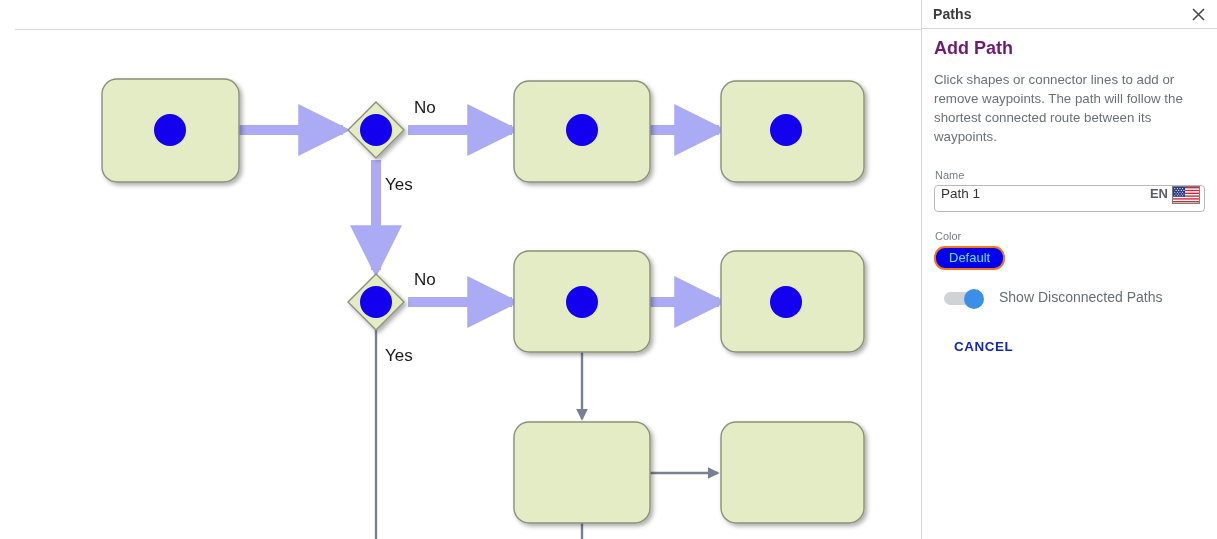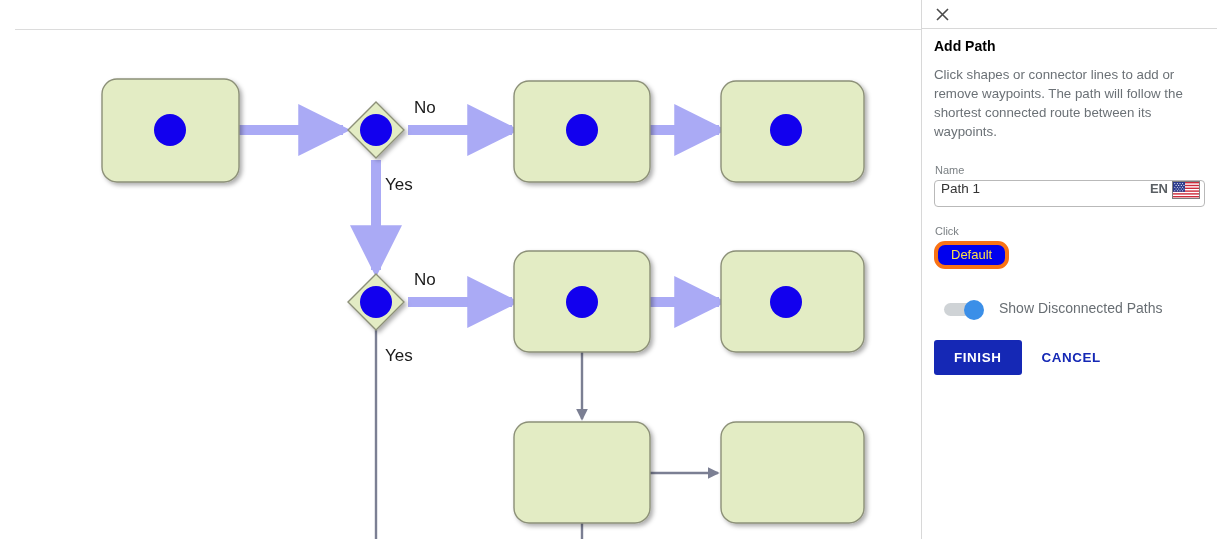--- a/index.html
+++ b/index.html
@@ -61,21 +61,21 @@
   }
   #panel-close {
     width: 18px; height: 18px;
     display: flex; align-items: center; justify-content: center;
     color: #4a4a4a; font-size: 17px; line-height: 1;
     cursor: pointer; font-family: "DejaVu Sans", sans-serif;
   }
   #panel-body { padding: 9px 12px 0 12px; }
 
   .section-title {
-    font-size: 14px; font-weight: bold; color: #000000;
+    font-size: 18px; font-weight: bold; color: #701a75;
     margin: 0 0 12px 0;
   }
   .help-text {
     font-size: 13.3px; color: #6b7176; line-height: 1.42;
     margin: 2px 0 22px 0;
     max-width: 272px;
   }
   .field-label {
     font-size: 11px; color: #7b8084;
     margin: 0 0 4px 1px;
@@ -103,26 +103,26 @@
   .flag {
     width: 28px; height: 18px;
     position: relative; overflow: hidden;
     border: 1px solid #7d7d7d;
     display: inline-block; vertical-align: middle;
   }
 
   .color-chip {
     display: inline-block;
     background: #0000ee;
-    color: #fde047;
+    color: #5eead4;
     font-size: 13px;
     padding: 2px 13px 3px 13px;
     border-radius: 11px;
-    border: 4px solid #f97316;
-    margin-bottom: 31px;
+    border: 2px solid #f97316;
+    margin-bottom: 19px;
     cursor: pointer;
   }
 
   .toggle-row {
     display: flex; 
     margin: 0 0 22px 10px;
   }
   .toggle {
     position: relative;
     width: 42px; height: 18px;
@@ -241,20 +241,21 @@
     </svg>
 
     <div id="canvas-scrollbar">
       <div id="canvas-scroll-thumb"></div>
     </div>
   </div>
 
   <div id="panel">
 
     <div id="panel-header">
+      <span id="panel-title">Paths</span>
       <span id="panel-close">
         <svg width="13" height="13" viewBox="0 0 13 13" aria-hidden="true">
           <path d="M1 1 L12 12 M12 1 L1 12" stroke="#4a4a4a" stroke-width="1.6" fill="none"></path>
         </svg>
       </span>
     </div>
 
     <div id="panel-body">
 
       <div class="section-title">Add Path</div>
@@ -297,31 +298,30 @@
                 <circle cx="10.9" cy="7" r=".55"></circle>
               <circle cx="1.8" cy="8.8" r=".55"></circle>
                 <circle cx="4.4" cy="8.8" r=".55"></circle>
               <circle cx="7" cy="8.8" r=".55"></circle>
                 <circle cx="9.6" cy="8.8" r=".55"></circle>
             </g>
           </svg>
         </span>
       </div>
 
-      <div class="field-label">Click</div>
+      <div class="field-label">Color</div>
       <div class="color-chip">Default</div>
 
       <div class="toggle-row">
         <span class="toggle">
           <span class="toggle-track"></span>
           <span class="toggle-knob"></span>
         </span>
         <span class="toggle-label">Show Disconnected Paths</span>
       </div>
 
       <div class="actions">
-        <button class="btn-finish">FINISH</button>
         <button class="btn-cancel">CANCEL</button>
       </div>
 
     </div>
   </div>
 </div>
 
 </body></html>

